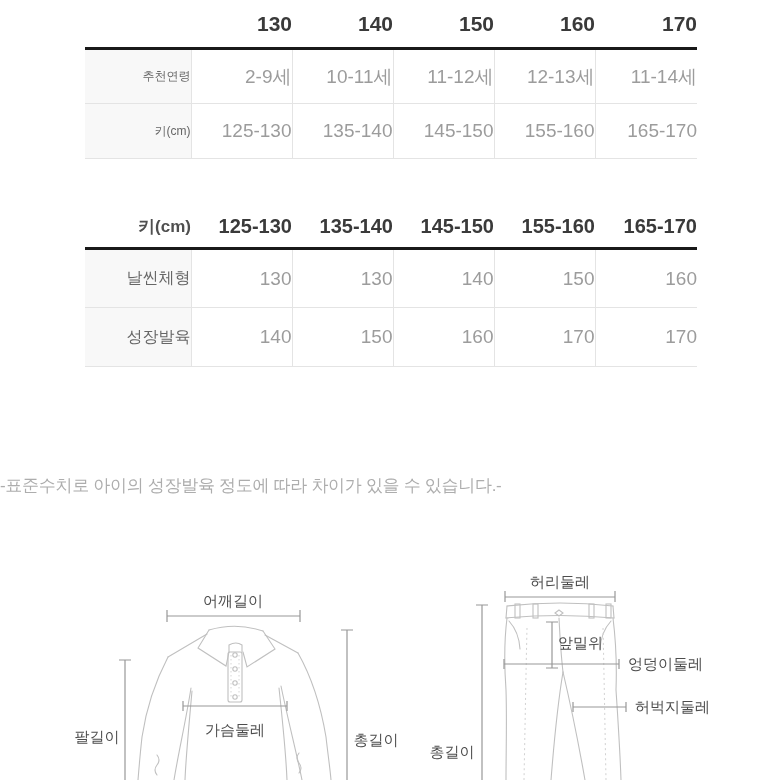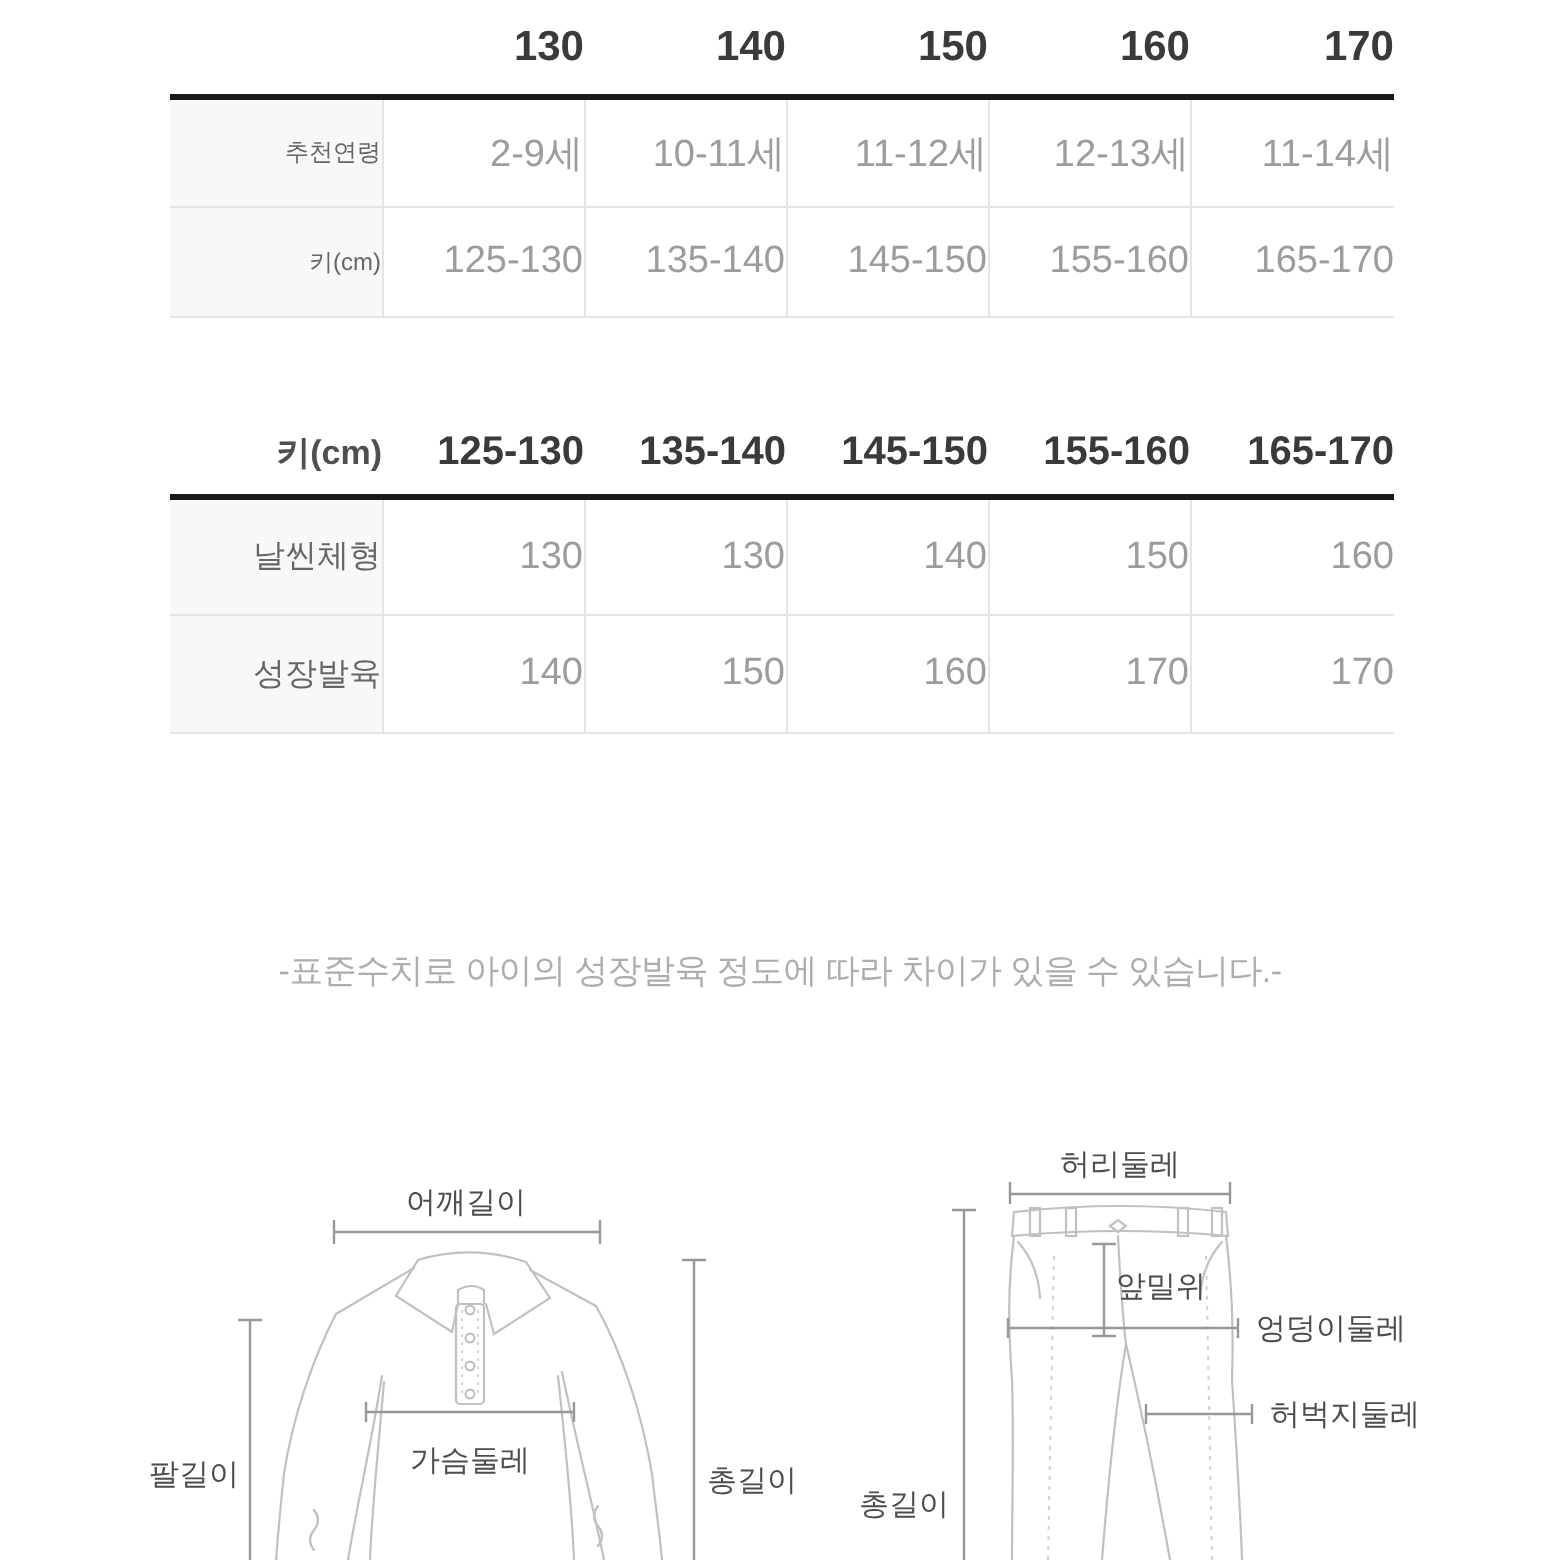--- a/index.html
+++ b/index.html
@@ -24,21 +24,21 @@
   .t2{left:85px;top:205px;width:612px;}
   .t2 thead th{height:42px;border-bottom:3px solid #191919;
                font-size:20px;font-weight:bold;color:#3a3a3a;}
   .t2 thead th.corner{font-size:17px;font-weight:bold;color:#4f4f4f;}
   .t2 tbody tr{height:59px;}
   .t2 tbody th{background:#f8f8f8;font-size:16px;font-weight:normal;color:#666;
                border-bottom:1px solid #e4e4e4;}
   .t2 tbody td{font-size:19px;color:#9c9c9c;border-bottom:1px solid #e4e4e4;
                border-left:1px solid #e4e4e4;}
 
-  .note{position:absolute;left:0;top:474px;width:780px;text-align:center;
+  .note{position:absolute;left:0;top:474px;width:780px;
         font-size:17px;color:#adadad;letter-spacing:-0.3px;}
 
   .diagram{position:absolute;}
   .d-shirt{left:40px;top:585px;}
   .d-pants{left:420px;top:550px;}
 
   svg .garment{fill:none;stroke:#c0c0c0;stroke-width:1.1;stroke-linecap:round;}
   svg .crease{fill:none;stroke:#d2d2d2;stroke-width:1;stroke-dasharray:2,3;}
   svg .stitch{fill:none;stroke:#d6d6d6;stroke-width:1;stroke-dasharray:1.5,2.5;}
   svg .measure{fill:none;stroke:#989898;stroke-width:1.2;}

